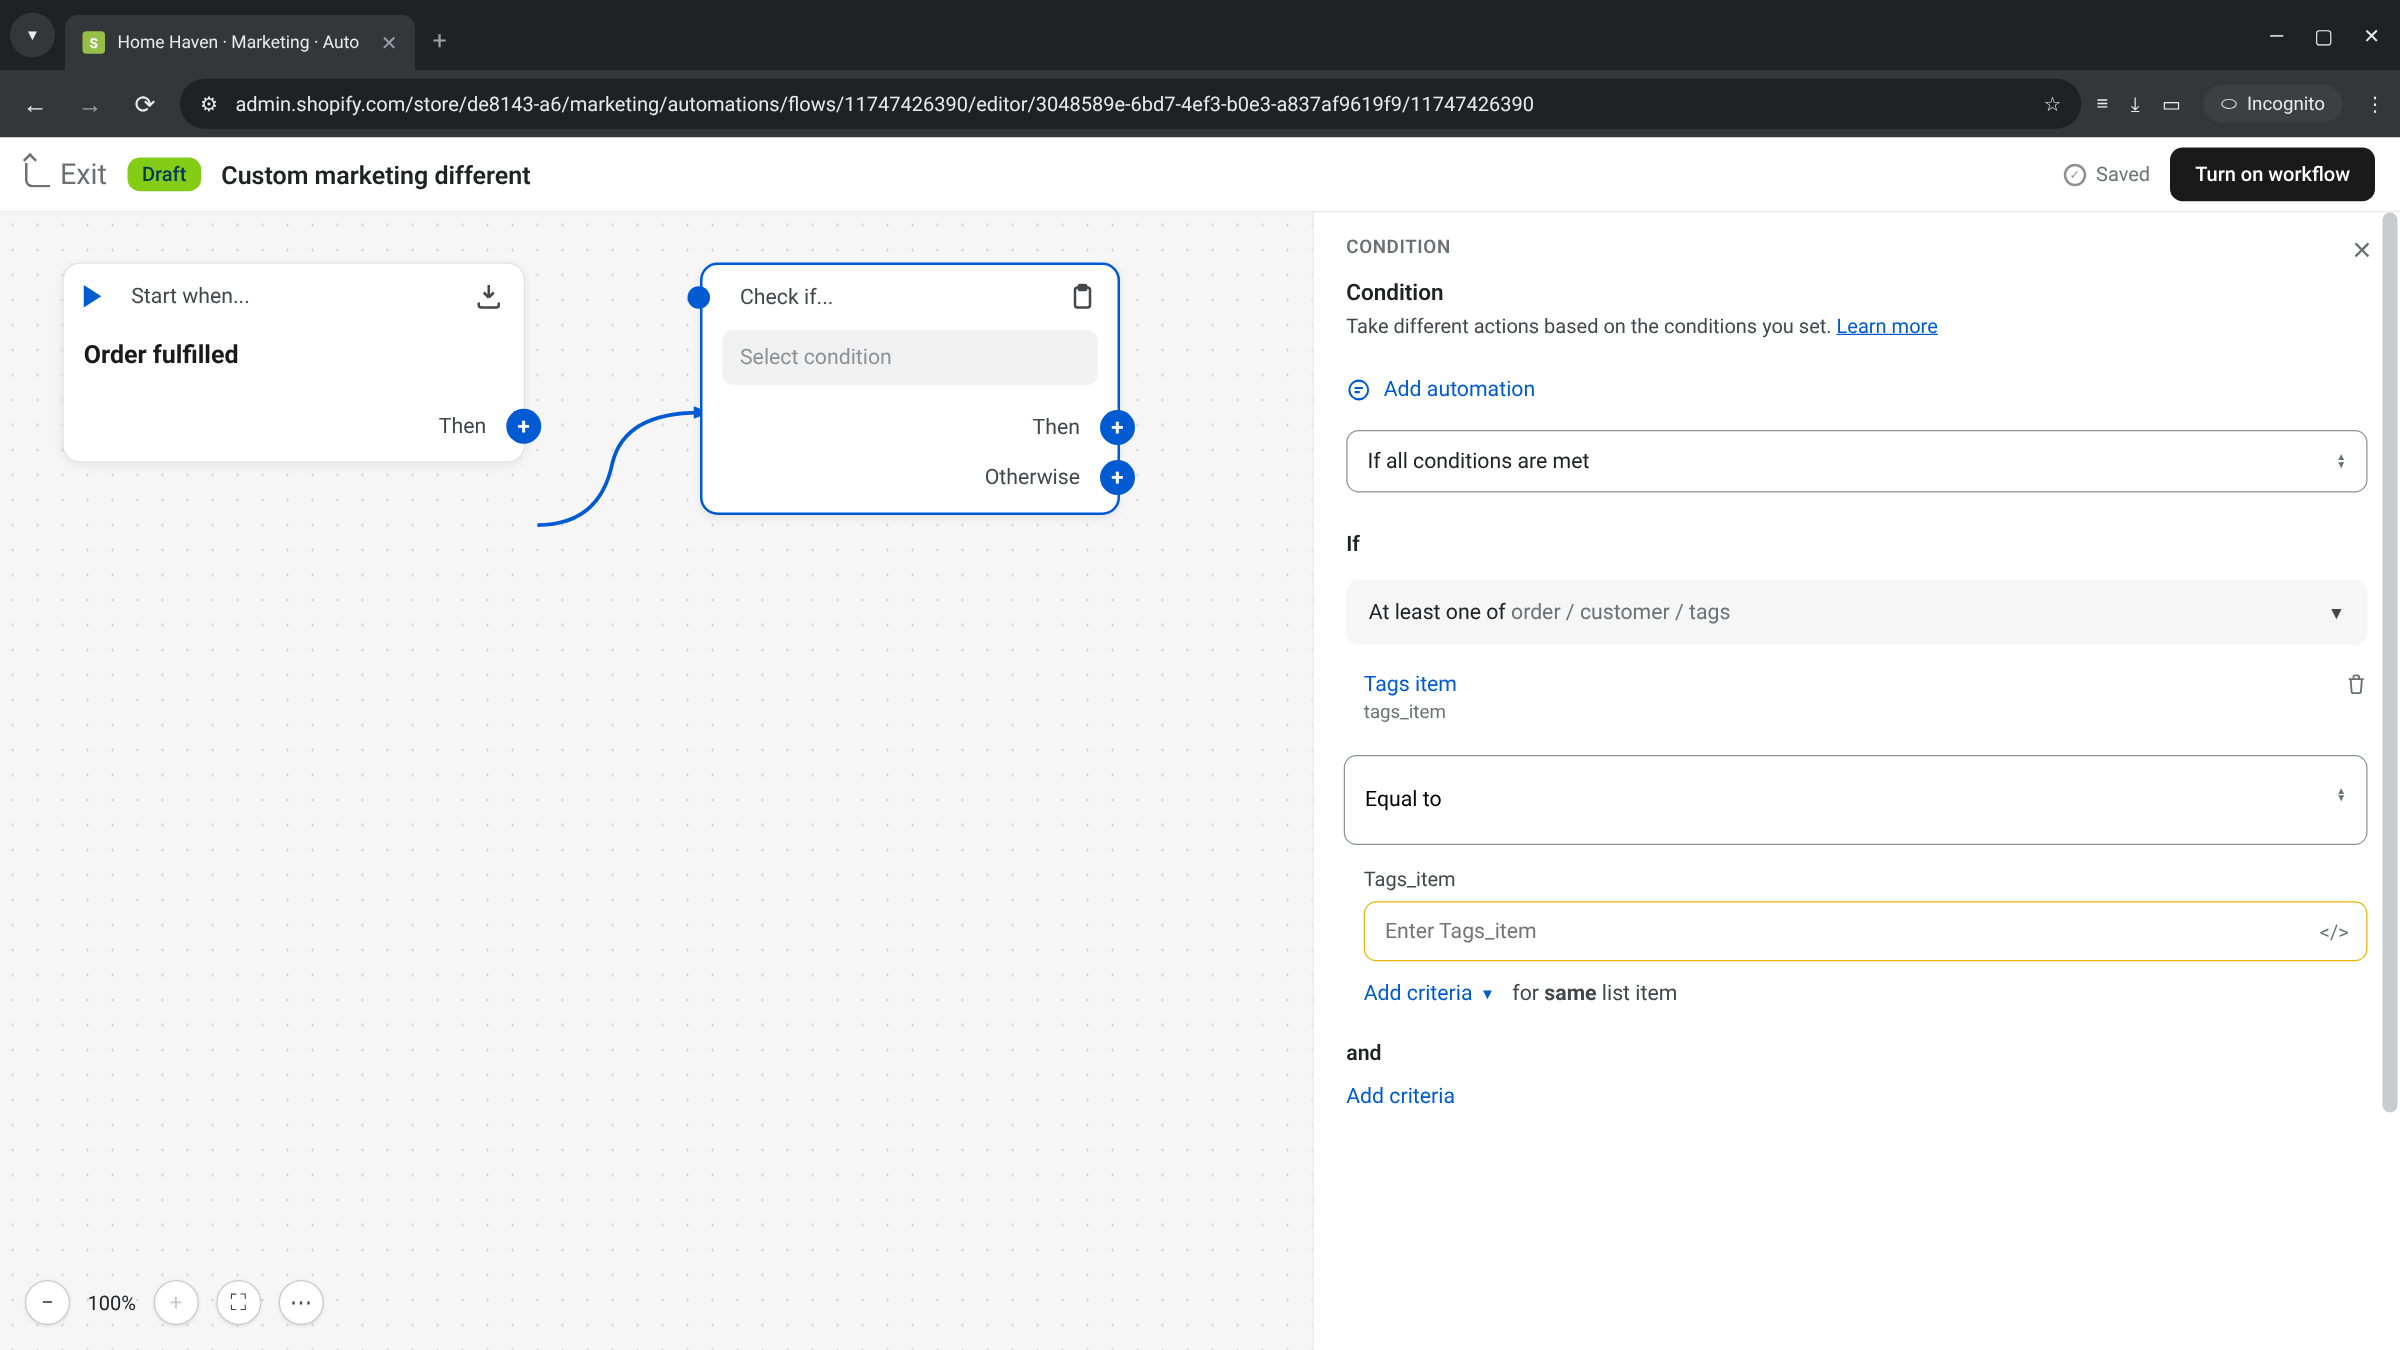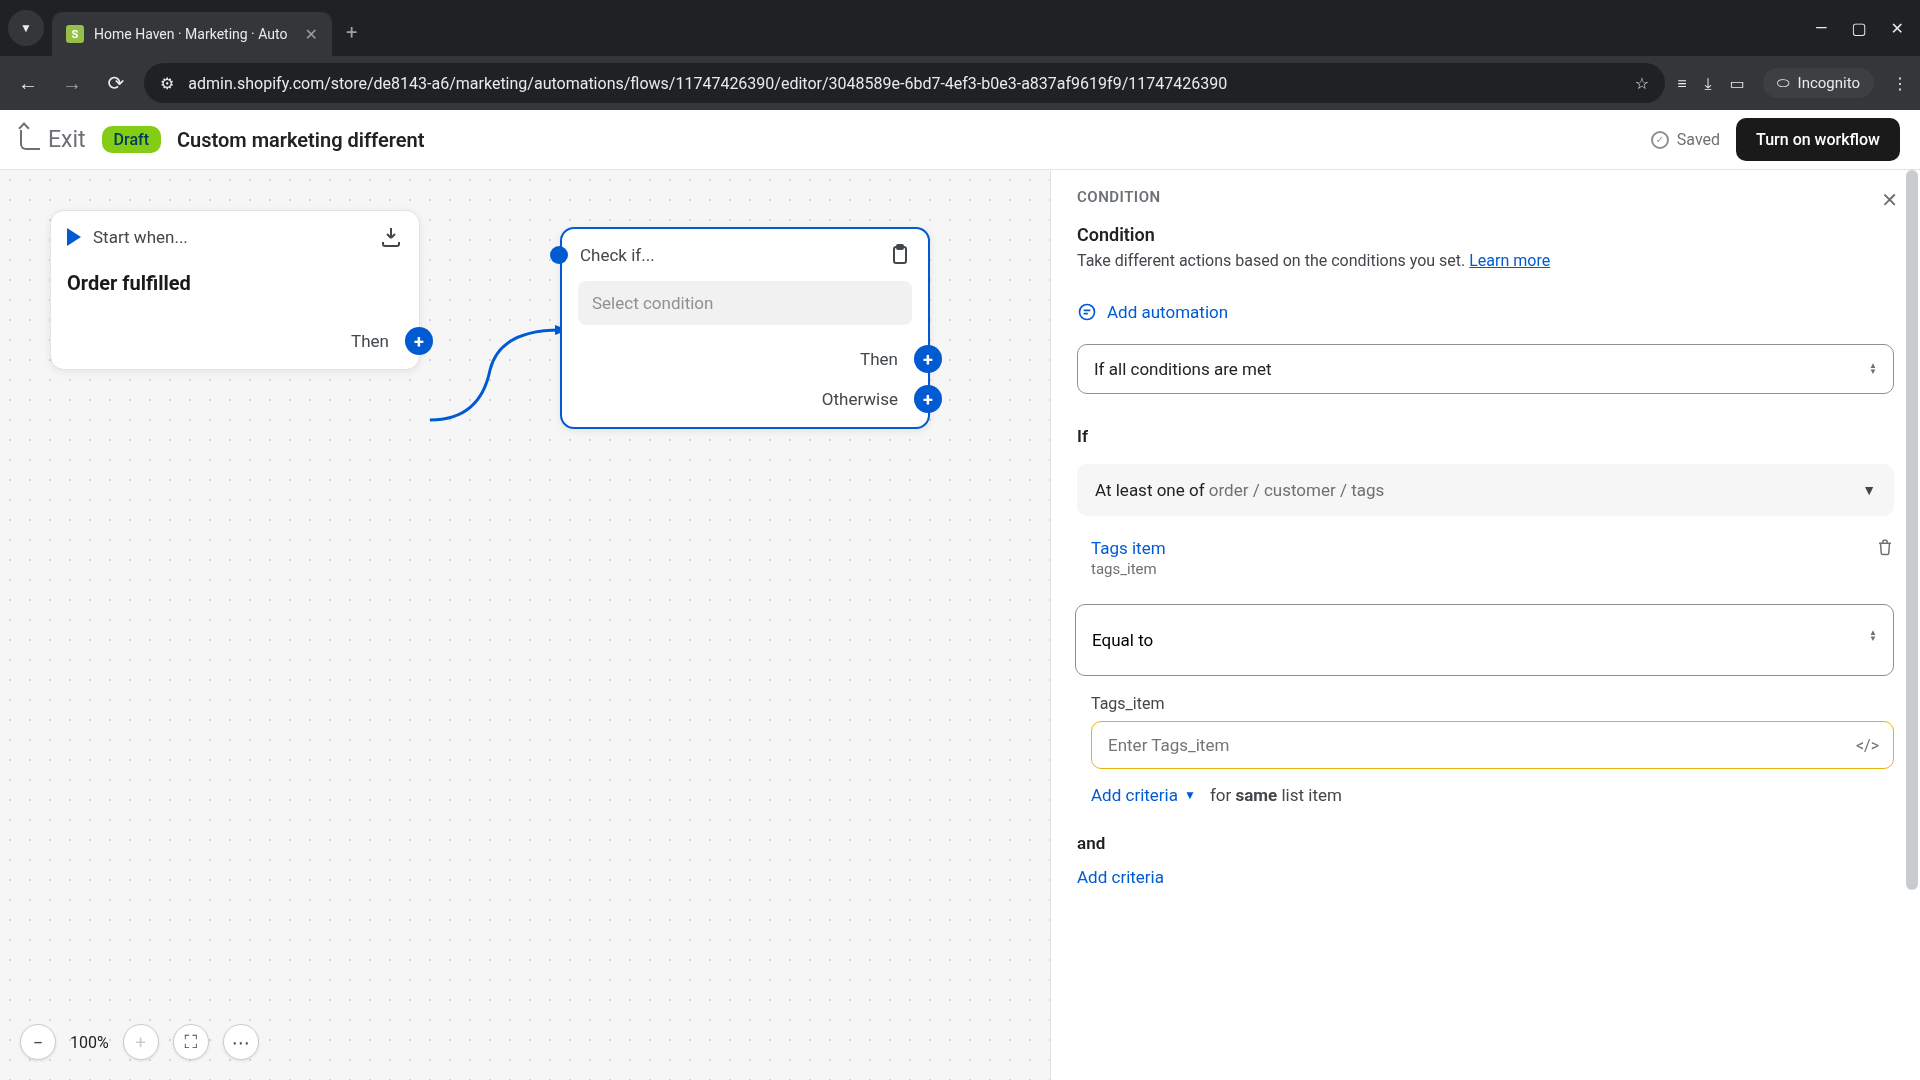--- a/index.html
+++ b/index.html
@@ -37,22 +37,22 @@
 .check-circle { width: 18px; height: 18px; border: 2px solid #8c9196; border-radius: 50%; display: flex; align-items: center; justify-content: center; font-size: 10px; color: #8c9196; }
 .primary-btn { background: #1a1a1a; color: #fff; border: none; padding: 12px 20px; border-radius: 10px; font-size: 16px; font-weight: 500; cursor: pointer; }
 
 
 .main { display: flex; height: calc(1080px - 56px - 54px - 60px); }
 .canvas { flex: 1; background: #f6f6f7; position: relative; background-image: radial-gradient(circle, #d4d4d6 1px, transparent 1px); background-size: 20px 20px; }
 
 
 .node { position: absolute; background: #fff; border-radius: 14px; box-shadow: 0 2px 8px rgba(0,0,0,0.08); border: 1px solid #e1e3e5; }
 .node.start { left: 50px; top: 40px; width: 370px; }
-.node.condition { left: 560px; top: 57px; width: 370px; border: 2px solid #005bd3; }
-.node-header { display: flex; align-items: center; padding: 14px 16px; gap: 12px; }
+.node.condition { left: 560px; top: 40px; width: 336px; border: 2px solid #005bd3; }
+.node-header { display: flex; align-items: center; padding: 14px 16px; gap: 24px; }
 .play-icon { width: 0; height: 0; border-left: 14px solid #005bd3; border-top: 9px solid transparent; border-bottom: 9px solid transparent; }
 .condition-dot { width: 18px; height: 18px; background: #005bd3; border-radius: 50%; margin-left: -28px; }
 .node-title { font-size: 17px; color: #42474c; flex: 1; }
 .node-icon { width: 24px; height: 24px; color: #42474c; }
 .node-body { padding: 0 16px 16px; }
 .node-trigger { font-size: 20px; font-weight: 700; color: #1a1a1a; padding: 8px 0; }
 .select-cond { background: #f1f1f1; padding: 12px 14px; border-radius: 8px; color: #8c9196; font-size: 17px; margin: 0 16px 14px; }
 .node-footer { display: flex; justify-content: flex-end; padding: 8px 0 14px; align-items: center; gap: 10px; position: relative; }
 .then-label { color: #42474c; font-size: 17px; margin-right: 6px; }
 .plus-btn { width: 28px; height: 28px; background: #005bd3; border-radius: 50%; color: #fff; display: flex; align-items: center; justify-content: center; font-size: 18px; font-weight: bold; cursor: pointer; margin-right: -14px; }

